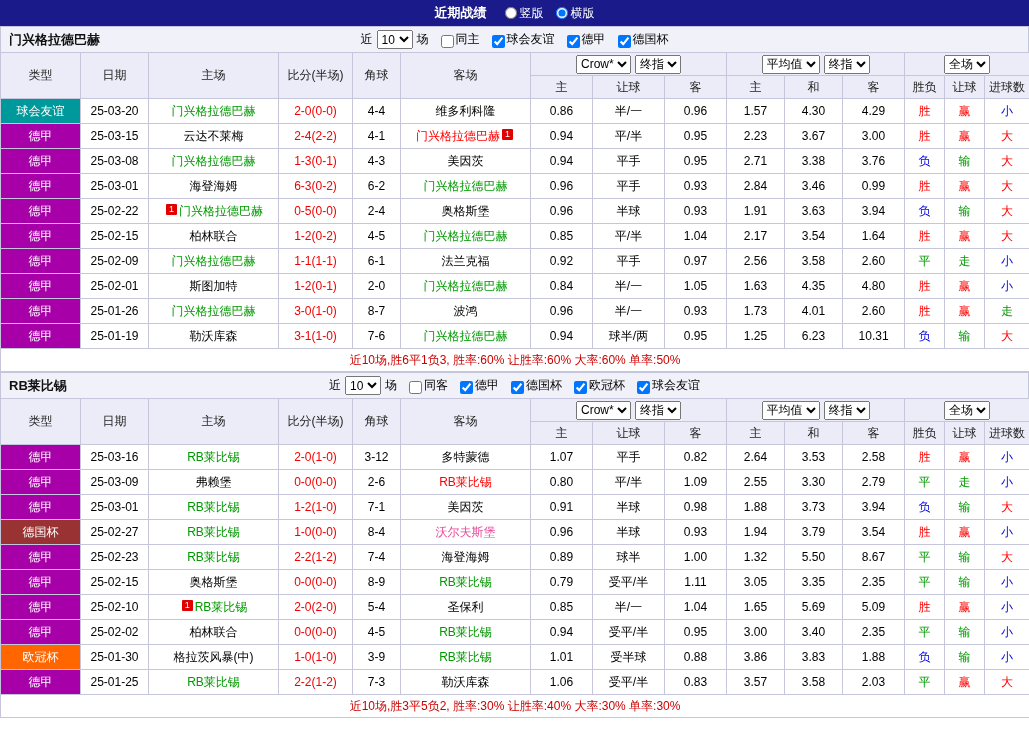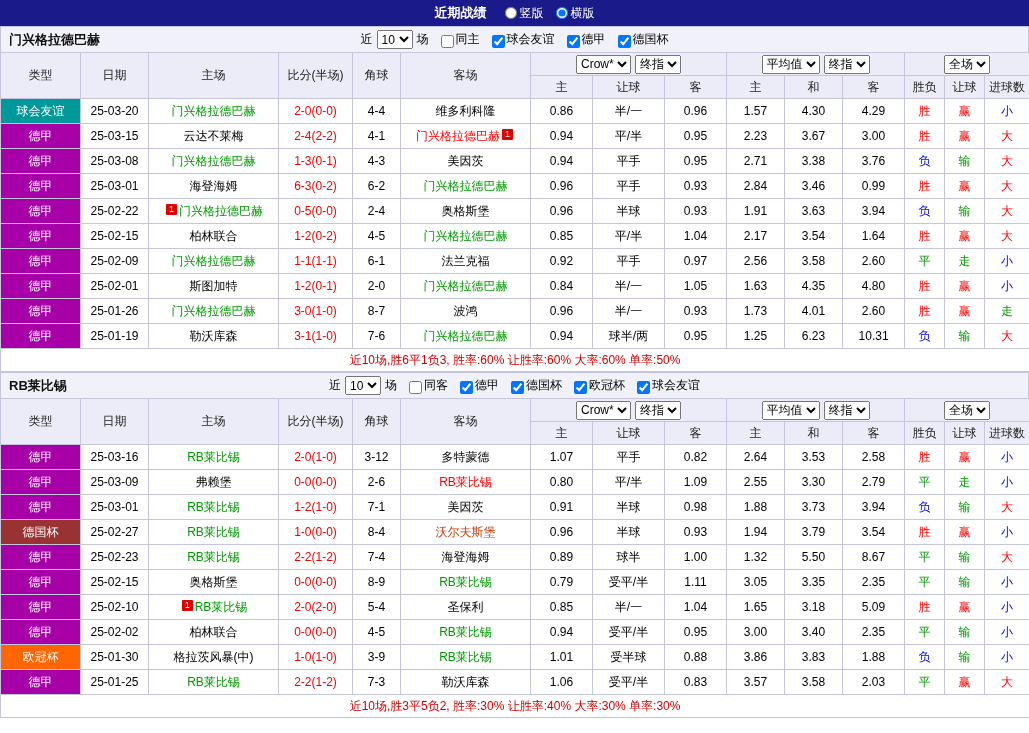--- a/index.html
+++ b/index.html
@@ -441,21 +441,21 @@
           <td style="color: rgb(0, 0, 224);">负</td>
           <td style="color: rgb(0, 153, 0);">输</td>
           <td style="color: rgb(255, 0, 0);">大</td>
         </tr>
         <tr>
           <td class="type-cell" style="background: rgb(153, 51, 51);">德国杯</td>
           <td>25-02-27</td>
           <td><span class="team" style="color: rgb(0, 153, 0);">RB莱比锡</span></td>
           <td class="score">1-0(0-0)</td>
           <td>8-4</td>
-          <td><span class="team" style="color: #c2410c;">沃尔夫斯堡</span></td>
+          <td><span class="team" style="color: #ec4899;">沃尔夫斯堡</span></td>
           <td>0.96</td>
           <td>半球</td>
           <td>0.93</td>
           <td>1.94</td>
           <td>3.79</td>
           <td>3.54</td>
           <td style="color: rgb(255, 0, 0);">胜</td>
           <td style="color: rgb(255, 0, 0);">赢</td>
           <td style="color: rgb(0, 0, 224);">小</td>
         </tr>
@@ -497,21 +497,21 @@
           <td class="type-cell" style="background: rgb(168, 0, 168);">德甲</td>
           <td>25-02-10</td>
           <td><span class="badge">1</span><span class="team" style="color: rgb(0, 153, 0);">RB莱比锡</span></td>
           <td class="score">2-0(2-0)</td>
           <td>5-4</td>
           <td><span class="team" style="color: rgb(0, 0, 0);">圣保利</span></td>
           <td>0.85</td>
           <td>半/一</td>
           <td>1.04</td>
           <td>1.65</td>
-          <td>3.18</td>
+          <td>5.69</td>
           <td>5.09</td>
           <td style="color: rgb(255, 0, 0);">胜</td>
           <td style="color: rgb(255, 0, 0);">赢</td>
           <td style="color: rgb(0, 0, 224);">小</td>
         </tr>
         <tr>
           <td class="type-cell" style="background: rgb(168, 0, 168);">德甲</td>
           <td>25-02-02</td>
           <td><span class="team" style="color: rgb(0, 0, 0);">柏林联合</span></td>
           <td class="score">0-0(0-0)</td>

